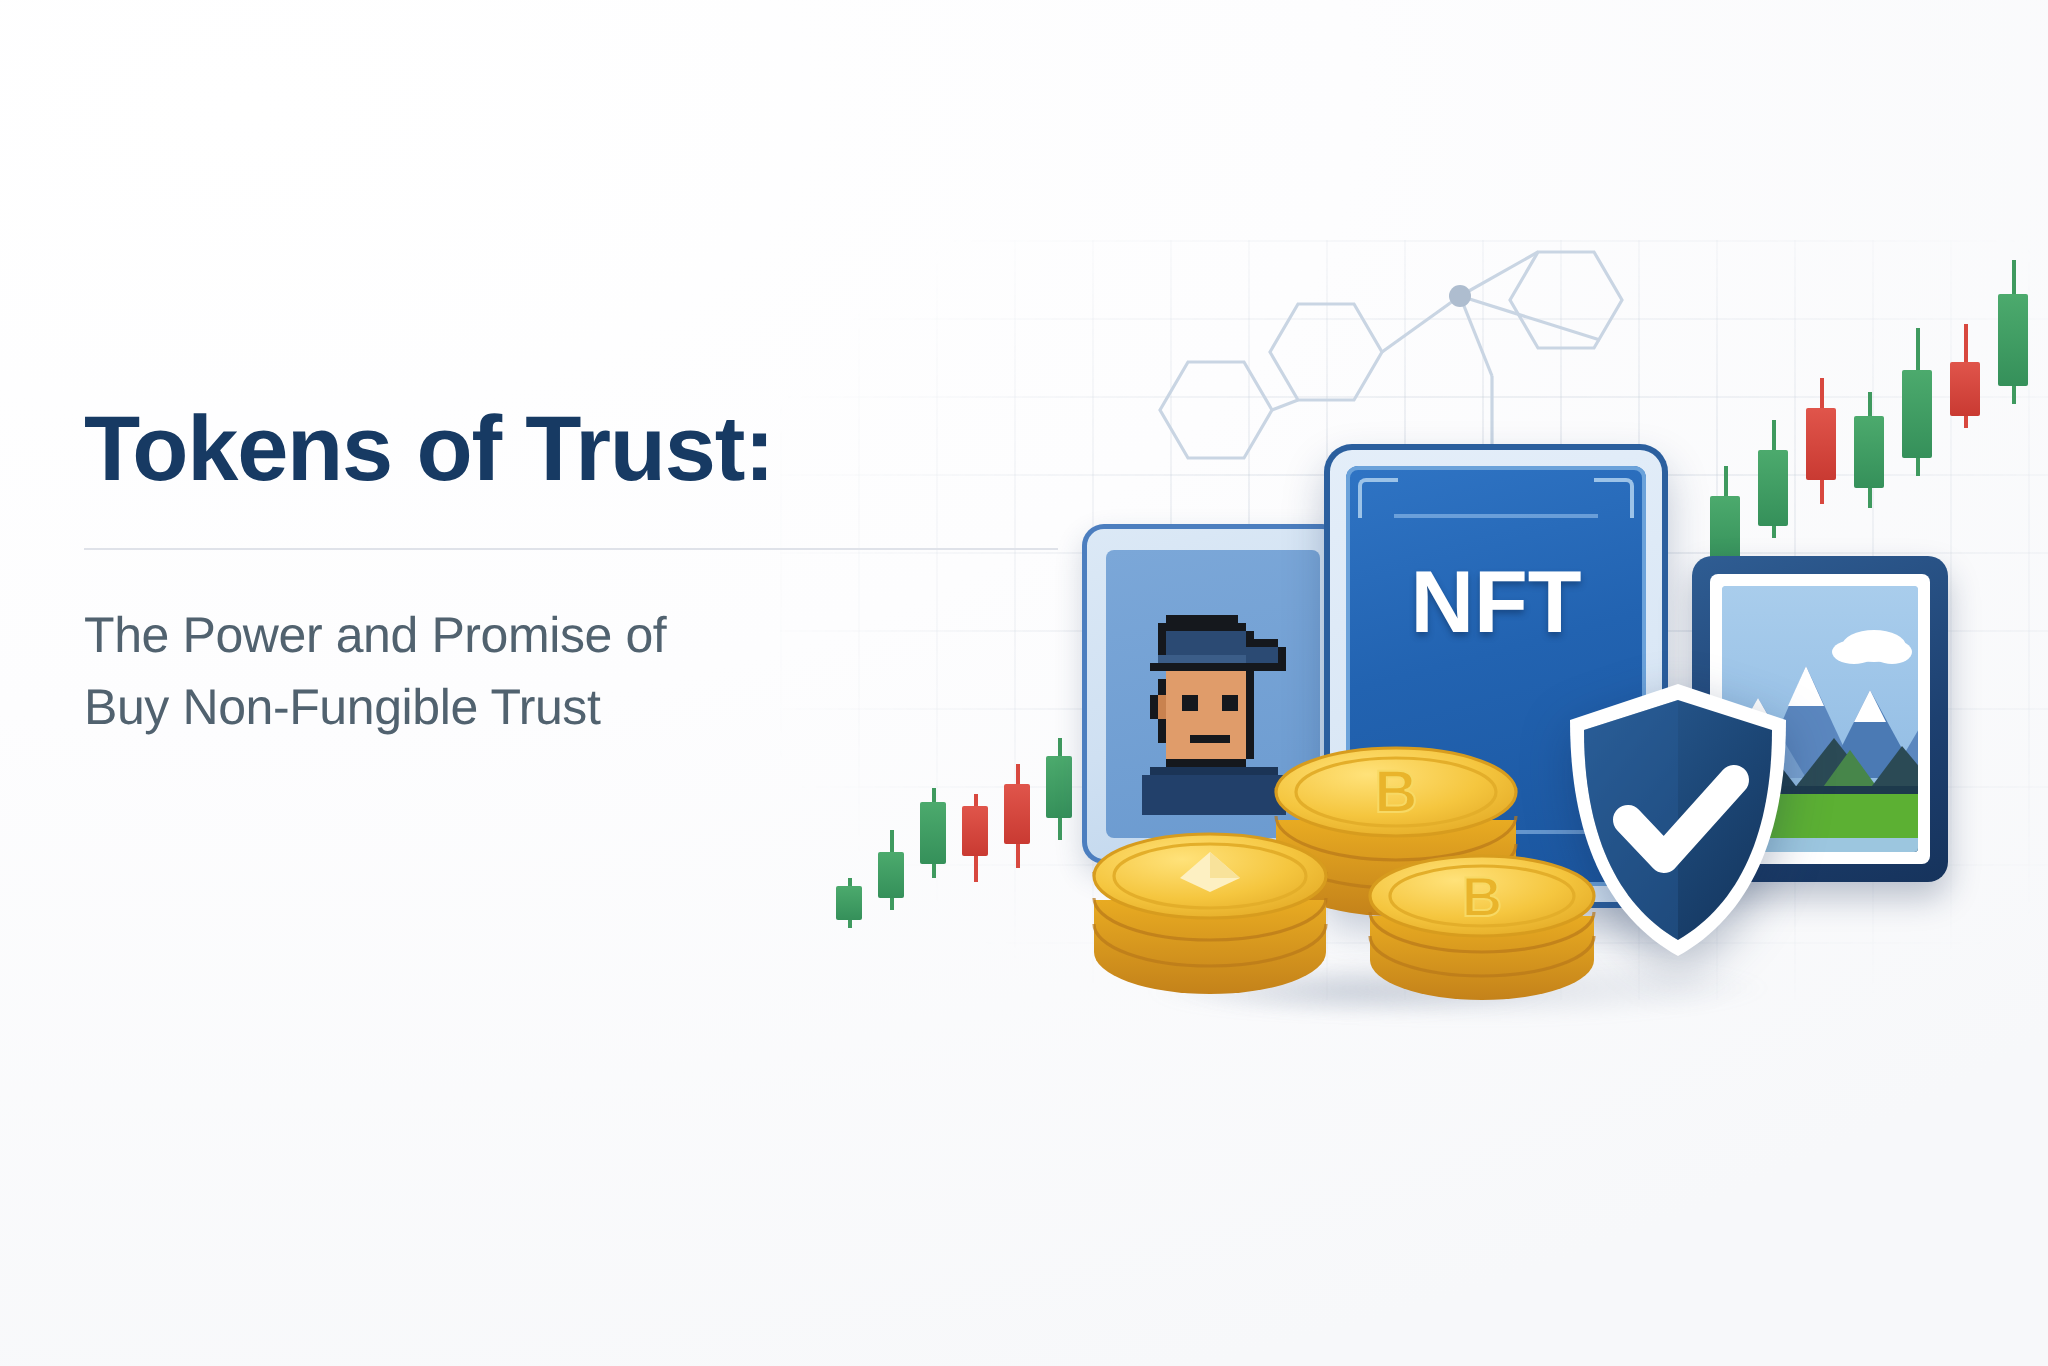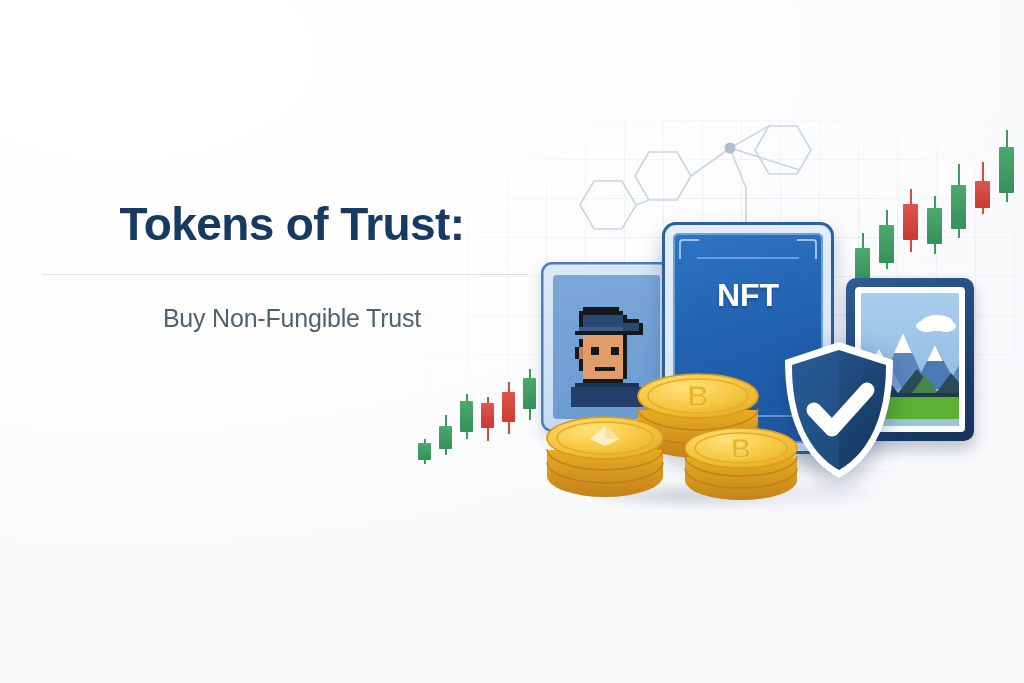--- a/index.html
+++ b/index.html
@@ -23,21 +23,21 @@
     background-size:39px 39px;
     -webkit-mask-image:radial-gradient(70% 75% at 55% 45%, #000 25%, transparent 85%);
     mask-image:radial-gradient(70% 75% at 55% 45%, #000 25%, transparent 85%);
     pointer-events:none;
   }
 
   
   .hexnet{position:absolute;left:560px;top:110px;width:330px;height:170px;}
 
   
-  .textblock{position:absolute;left:42px;top:200px;width:500px;text-align:center;}
+  .textblock{position:absolute;left:42px;top:200px;width:500px;}
   .title{
     font-size:46px;font-weight:bold;color:#173a63;letter-spacing:-0.6px;
     line-height:1.05;margin:0;
   }
   .divider{
     margin-top:26px;width:487px;height:1px;background:#dfe2e9;
   }
   .subtitle{
     margin-top:26px;font-size:25px;line-height:1.42;color:#51626f;
     font-weight:400;letter-spacing:-0.2px;
@@ -90,21 +90,21 @@
   }
   .card-nft .panel{
     position:absolute;left:11px;top:11px;right:11px;bottom:11px;
     border-radius:6px;
     background:linear-gradient(165deg,#2f74c4 0%,#2263b1 45%,#1b569f 100%);
     box-shadow:inset 0 0 0 2px #6ba2da;
     overflow:hidden;
   }
   .card-nft .nft-text{
     position:absolute;left:0;right:0;top:44px;text-align:center;
-    color:#ffffff;font-size:32px;font-weight:bold;letter-spacing:0px;
+    color:#ffffff;font-size:44px;font-weight:bold;letter-spacing:0px;
     text-shadow:0 2px 3px rgba(10,40,80,.45);
     font-family:"Liberation Sans", sans-serif;
   }
   .corner{
     position:absolute;width:18px;height:18px;
     border-top:2px solid #9cc3e8;border-left:2px solid #9cc3e8;
     border-top-left-radius:4px;
   }
   .corner.tl{left:6px;top:6px;}
   .corner.tr{right:6px;top:6px;transform:scaleX(-1);}
@@ -155,20 +155,21 @@
       <path d="M186,78 L186,140"></path>
       <path d="M170,38 L240,60"></path>
     </g>
     <circle cx="170" cy="38" r="5.5" fill="#aebdcf"></circle>
   </svg>
 
   <div class="textblock">
     <h1 class="title">Tokens of Trust:</h1>
     <div class="divider"></div>
     <div class="subtitle">
+      <div>The Power and Promise of</div>
       <div>Buy Non-Fungible Trust</div>
     </div>
   </div>
 
   <div class="candles" id="candles-left" style="left:418px;top:330px;width:150px;height:140px;">
       <div class="cdl up" style="left: 0px; width: 13px; height: 140px;">
         <div class="wick" style="bottom: 6.3px; height: 25.2px;"></div>
         <div class="body" style="bottom: 10.5px; height: 16.8px;"></div>
       </div>
       <div class="cdl up" style="left: 21px; width: 13px; height: 140px;">

